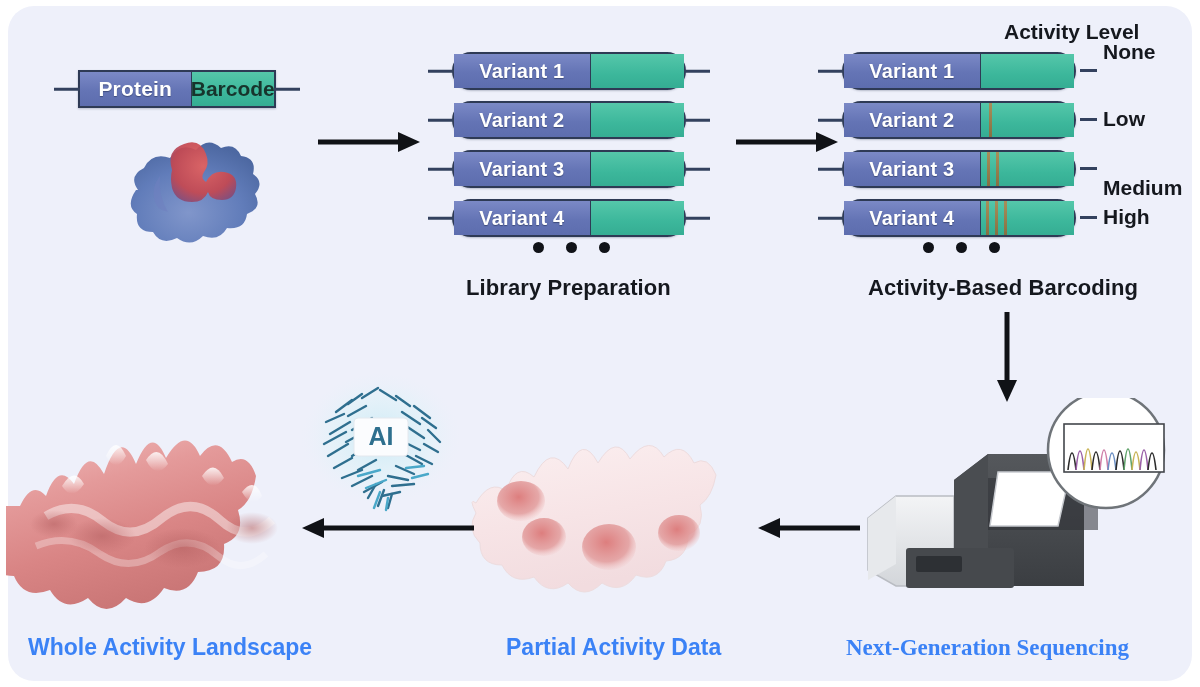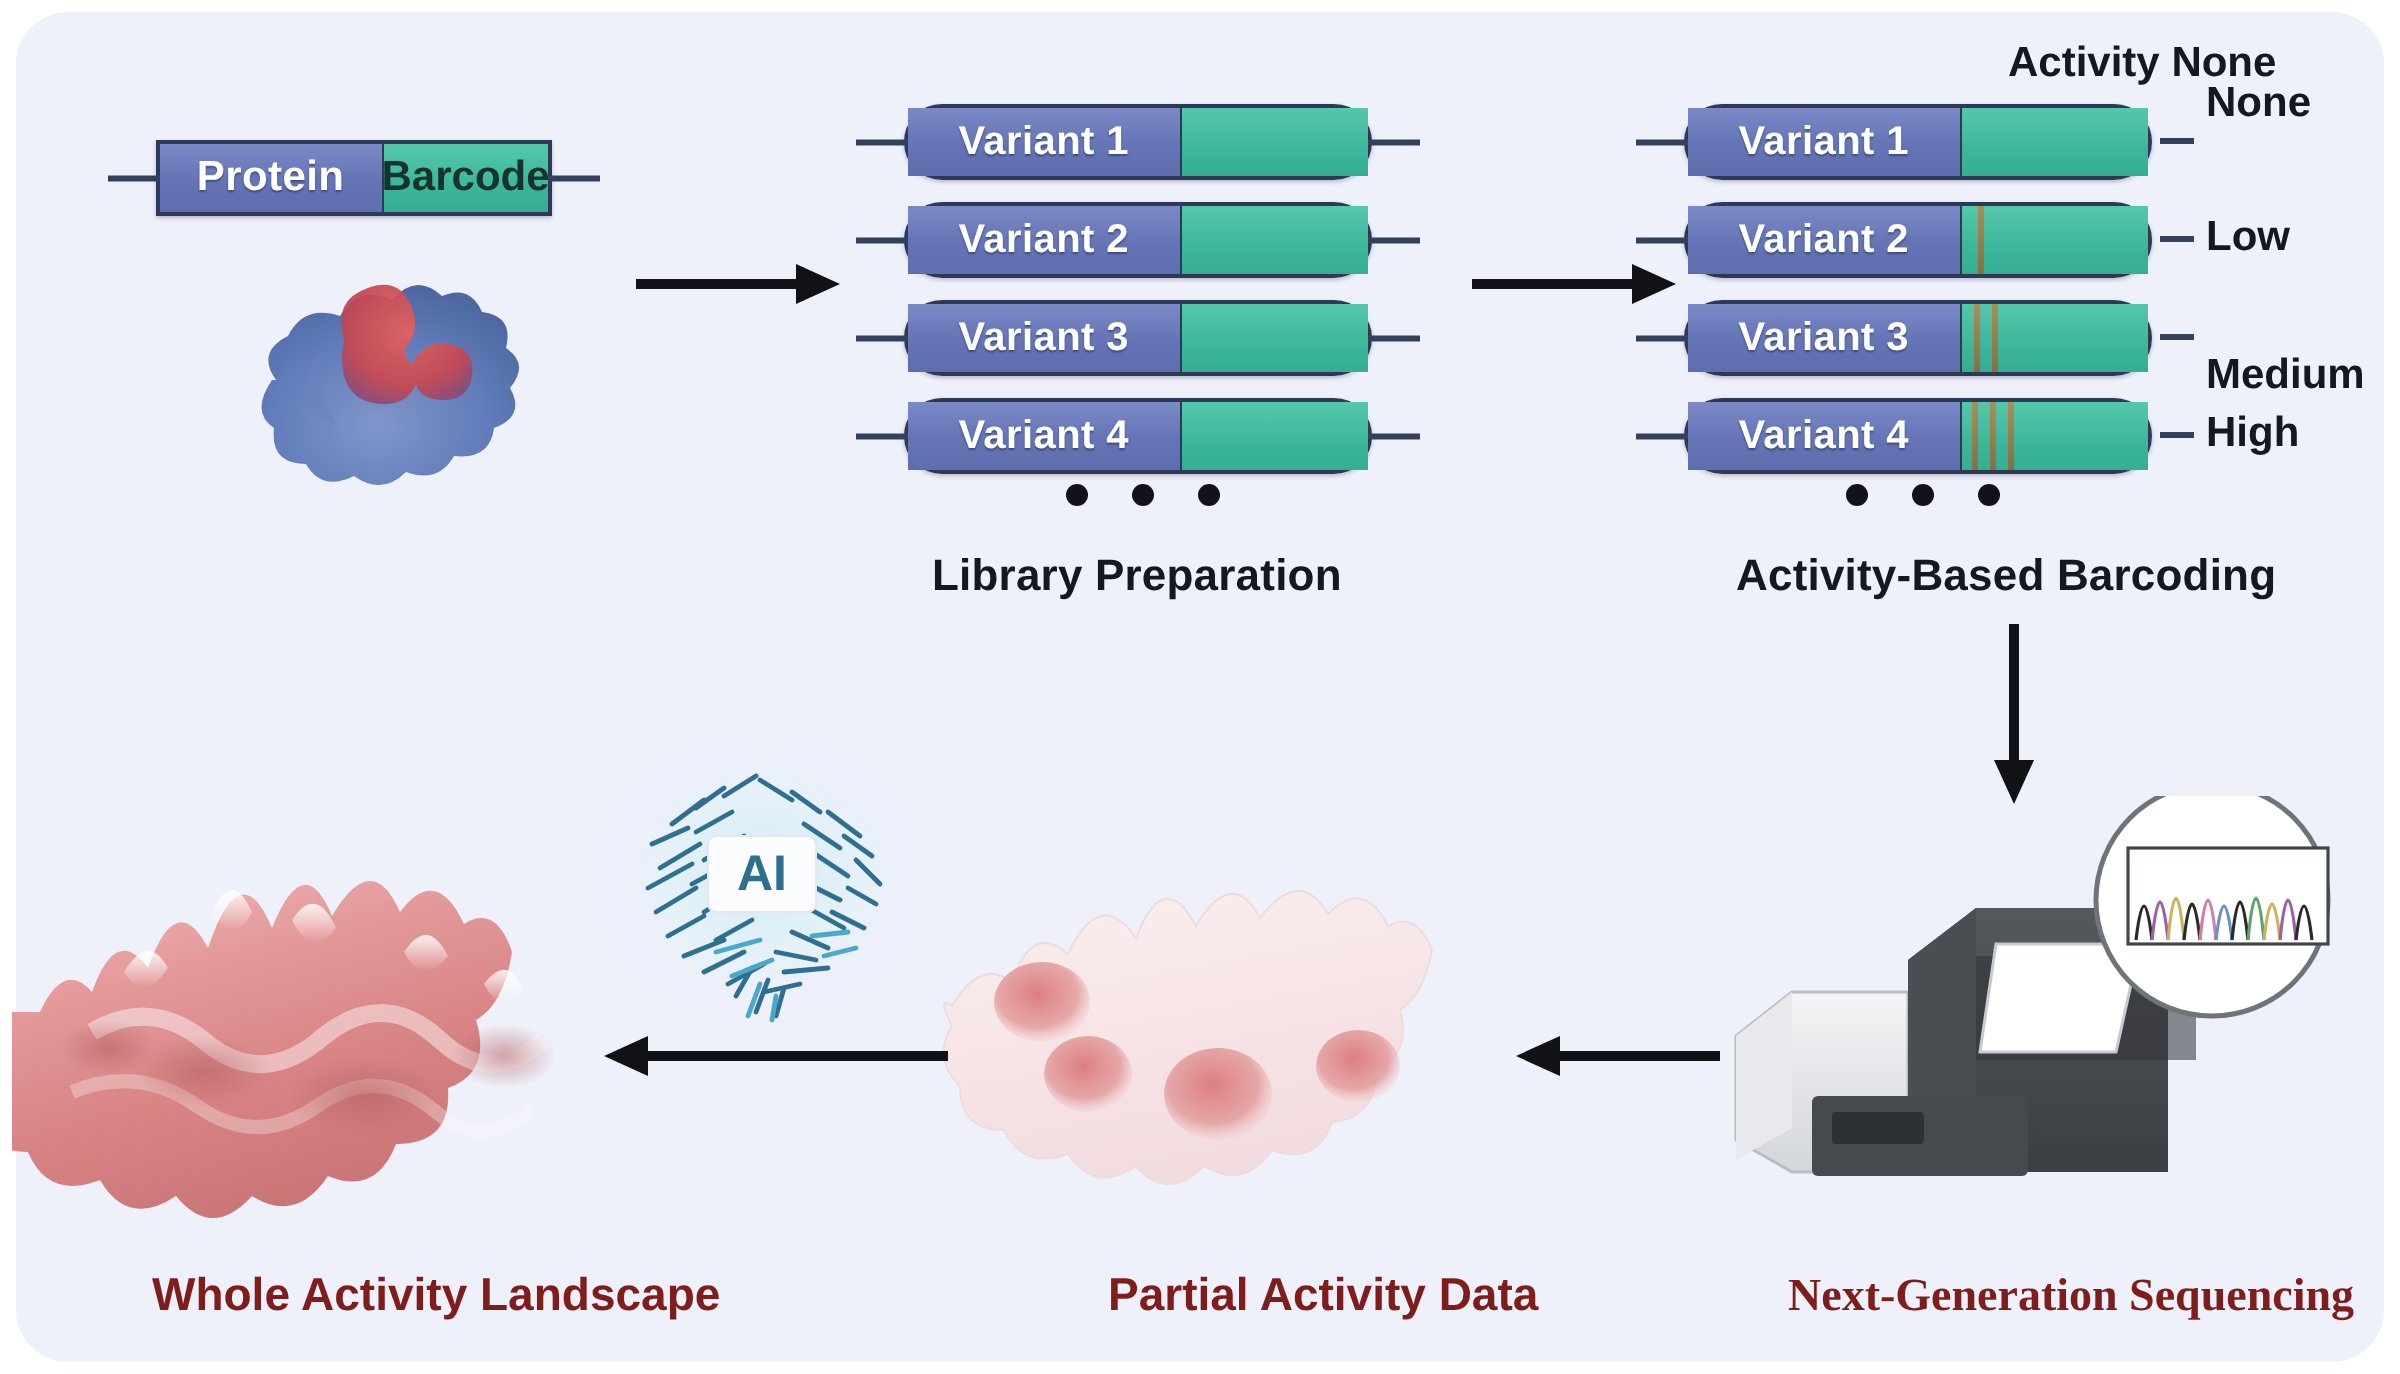--- a/index.html
+++ b/index.html
@@ -123,23 +123,22 @@
 
   
   .arrow { position: absolute; }
 
   
   .bcaption {
     position: absolute;
     bottom: 26px;
     font-size: 23px;
     font-weight: bold;
-    color: #7f1d1d;
+    color: #3b82f6;
     white-space: nowrap;
-    margin-left: 48px;
   }
 
   .art { position: absolute; }
 </style>
 </head>
 <body>
 
 <div id="figure">
   <div class="panel"></div>
 
@@ -219,21 +218,21 @@
     <div class="caption" style="left:466px; top:275px;">Library Preparation</div>
   </div>
 
   <svg class="arrow" style="left:734px; top:128px;" width="106" height="28" viewBox="0 0 106 28">
     <line x1="2" y1="14" x2="84" y2="14" stroke="#101216" stroke-width="5"></line>
     <polygon points="82,4 104,14 82,24" fill="#101216"></polygon>
   </svg>
 
   <div>
 
-    <div class="axis-title" style="left:1004px; top:20px;">Activity None</div>
+    <div class="axis-title" style="left:1004px; top:20px;">Activity Level</div>
 
     <div class="construct variant-row" style="left:842px; top:52px; width:234px;">
       <span class="lead left"></span>
       <div class="seg-blue">Variant 1</div>
       <div class="seg-teal"></div>
     </div>
     <div class="act-tick" style="left:1080px; top:69px;"></div>
     <div class="act-label" style="left:1103px; top:40px;">None</div>
 
     <div class="construct variant-row" style="left:842px; top:101px; width:234px;">

